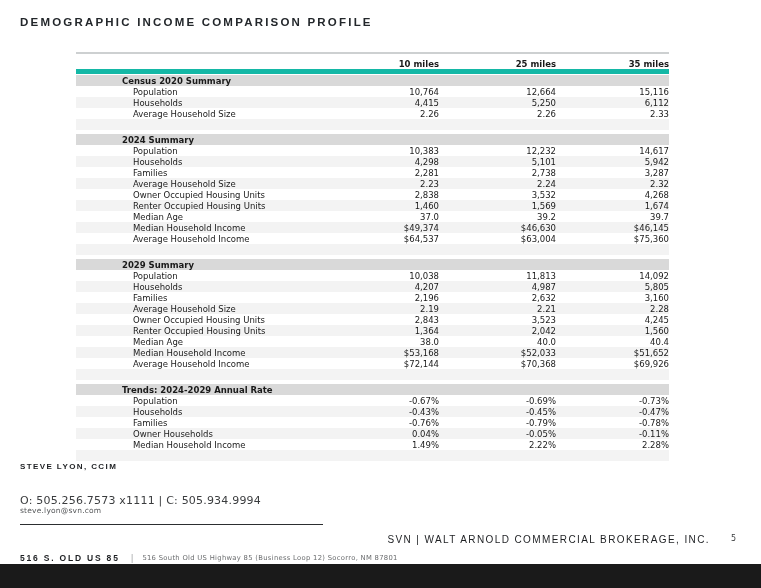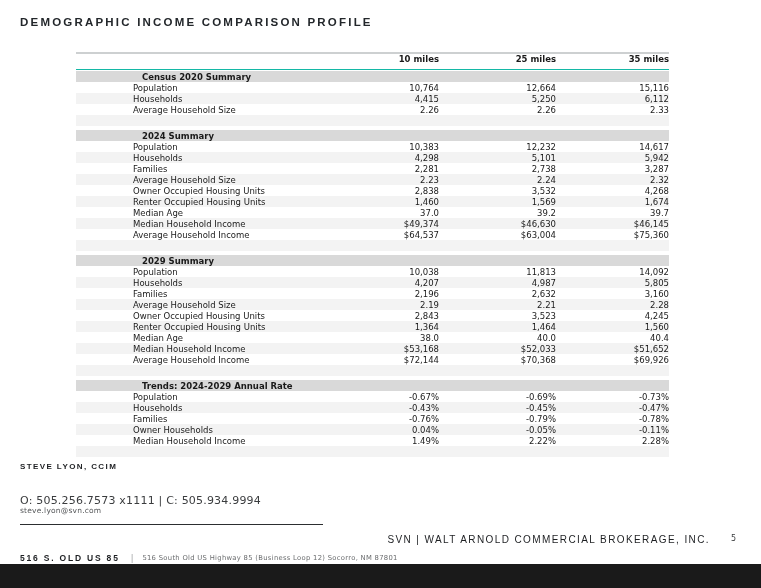--- a/index.html
+++ b/index.html
@@ -16,32 +16,32 @@
     font-size:11.5px; font-weight:bold; letter-spacing:2.2px;
     color:#23272b; white-space:nowrap;
   }
 
   
   .report-table {
     position:absolute; left:76px; top:52px; width:593px;
     font-size:8.5px; color:#1a1a1a;
   }
   .thead {
-    display:flex; align-items:flex-start; height:15px;
-    border-top:2px solid #cdd0d1; border-bottom:1px solid #14b8a6;
+    display:flex; align-items:flex-end; height:15px;
+    border-top:2px solid #cdd0d1; border-bottom:5px solid #14b8a6;
     font-weight:bold;
   }
   .cell-label { width:285px; box-sizing:border-box; }
   .cell-num  { text-align:right; box-sizing:border-box; }
   .c1 { width:78px; } .c2 { width:117px; } .c3 { width:113px; }
 
   .section .band {
     display:flex; align-items:center; height:11px; margin-top:4px;
     background:var(--band,#d9d9d9); font-weight:bold;
-    padding-left:66px; box-sizing:border-box;text-align:center;
+    padding-left:46px; box-sizing:border-box;text-align:center;
   }
   .section:first-of-type .band { margin-top:1px; }
   .row { display:flex; align-items:flex-end; height:11px; }
   .row .cell-label { padding-left:57px; }
   .row.stripe { background:var(--stripe,#f3f3f3); }
   .spacer-row { height:11px; background:var(--stripe,#f3f3f3); }
 
   
   .agent-name {
     position:absolute; left:20px; top:462px;
@@ -210,21 +210,21 @@
           </div>
           <div class="row">
             <div class="cell-label">Owner Occupied Housing Units</div>
             <div class="cell-num c1">2,843</div>
             <div class="cell-num c2">3,523</div>
             <div class="cell-num c3">4,245</div>
           </div>
           <div class="row stripe">
             <div class="cell-label">Renter Occupied Housing Units</div>
             <div class="cell-num c1">1,364</div>
-            <div class="cell-num c2">1,464</div>
+            <div class="cell-num c2">2,042</div>
             <div class="cell-num c3">1,560</div>
           </div>
           <div class="row">
             <div class="cell-label">Median Age</div>
             <div class="cell-num c1">38.0</div>
             <div class="cell-num c2">40.0</div>
             <div class="cell-num c3">40.4</div>
           </div>
           <div class="row stripe">
             <div class="cell-label">Median Household Income</div>

